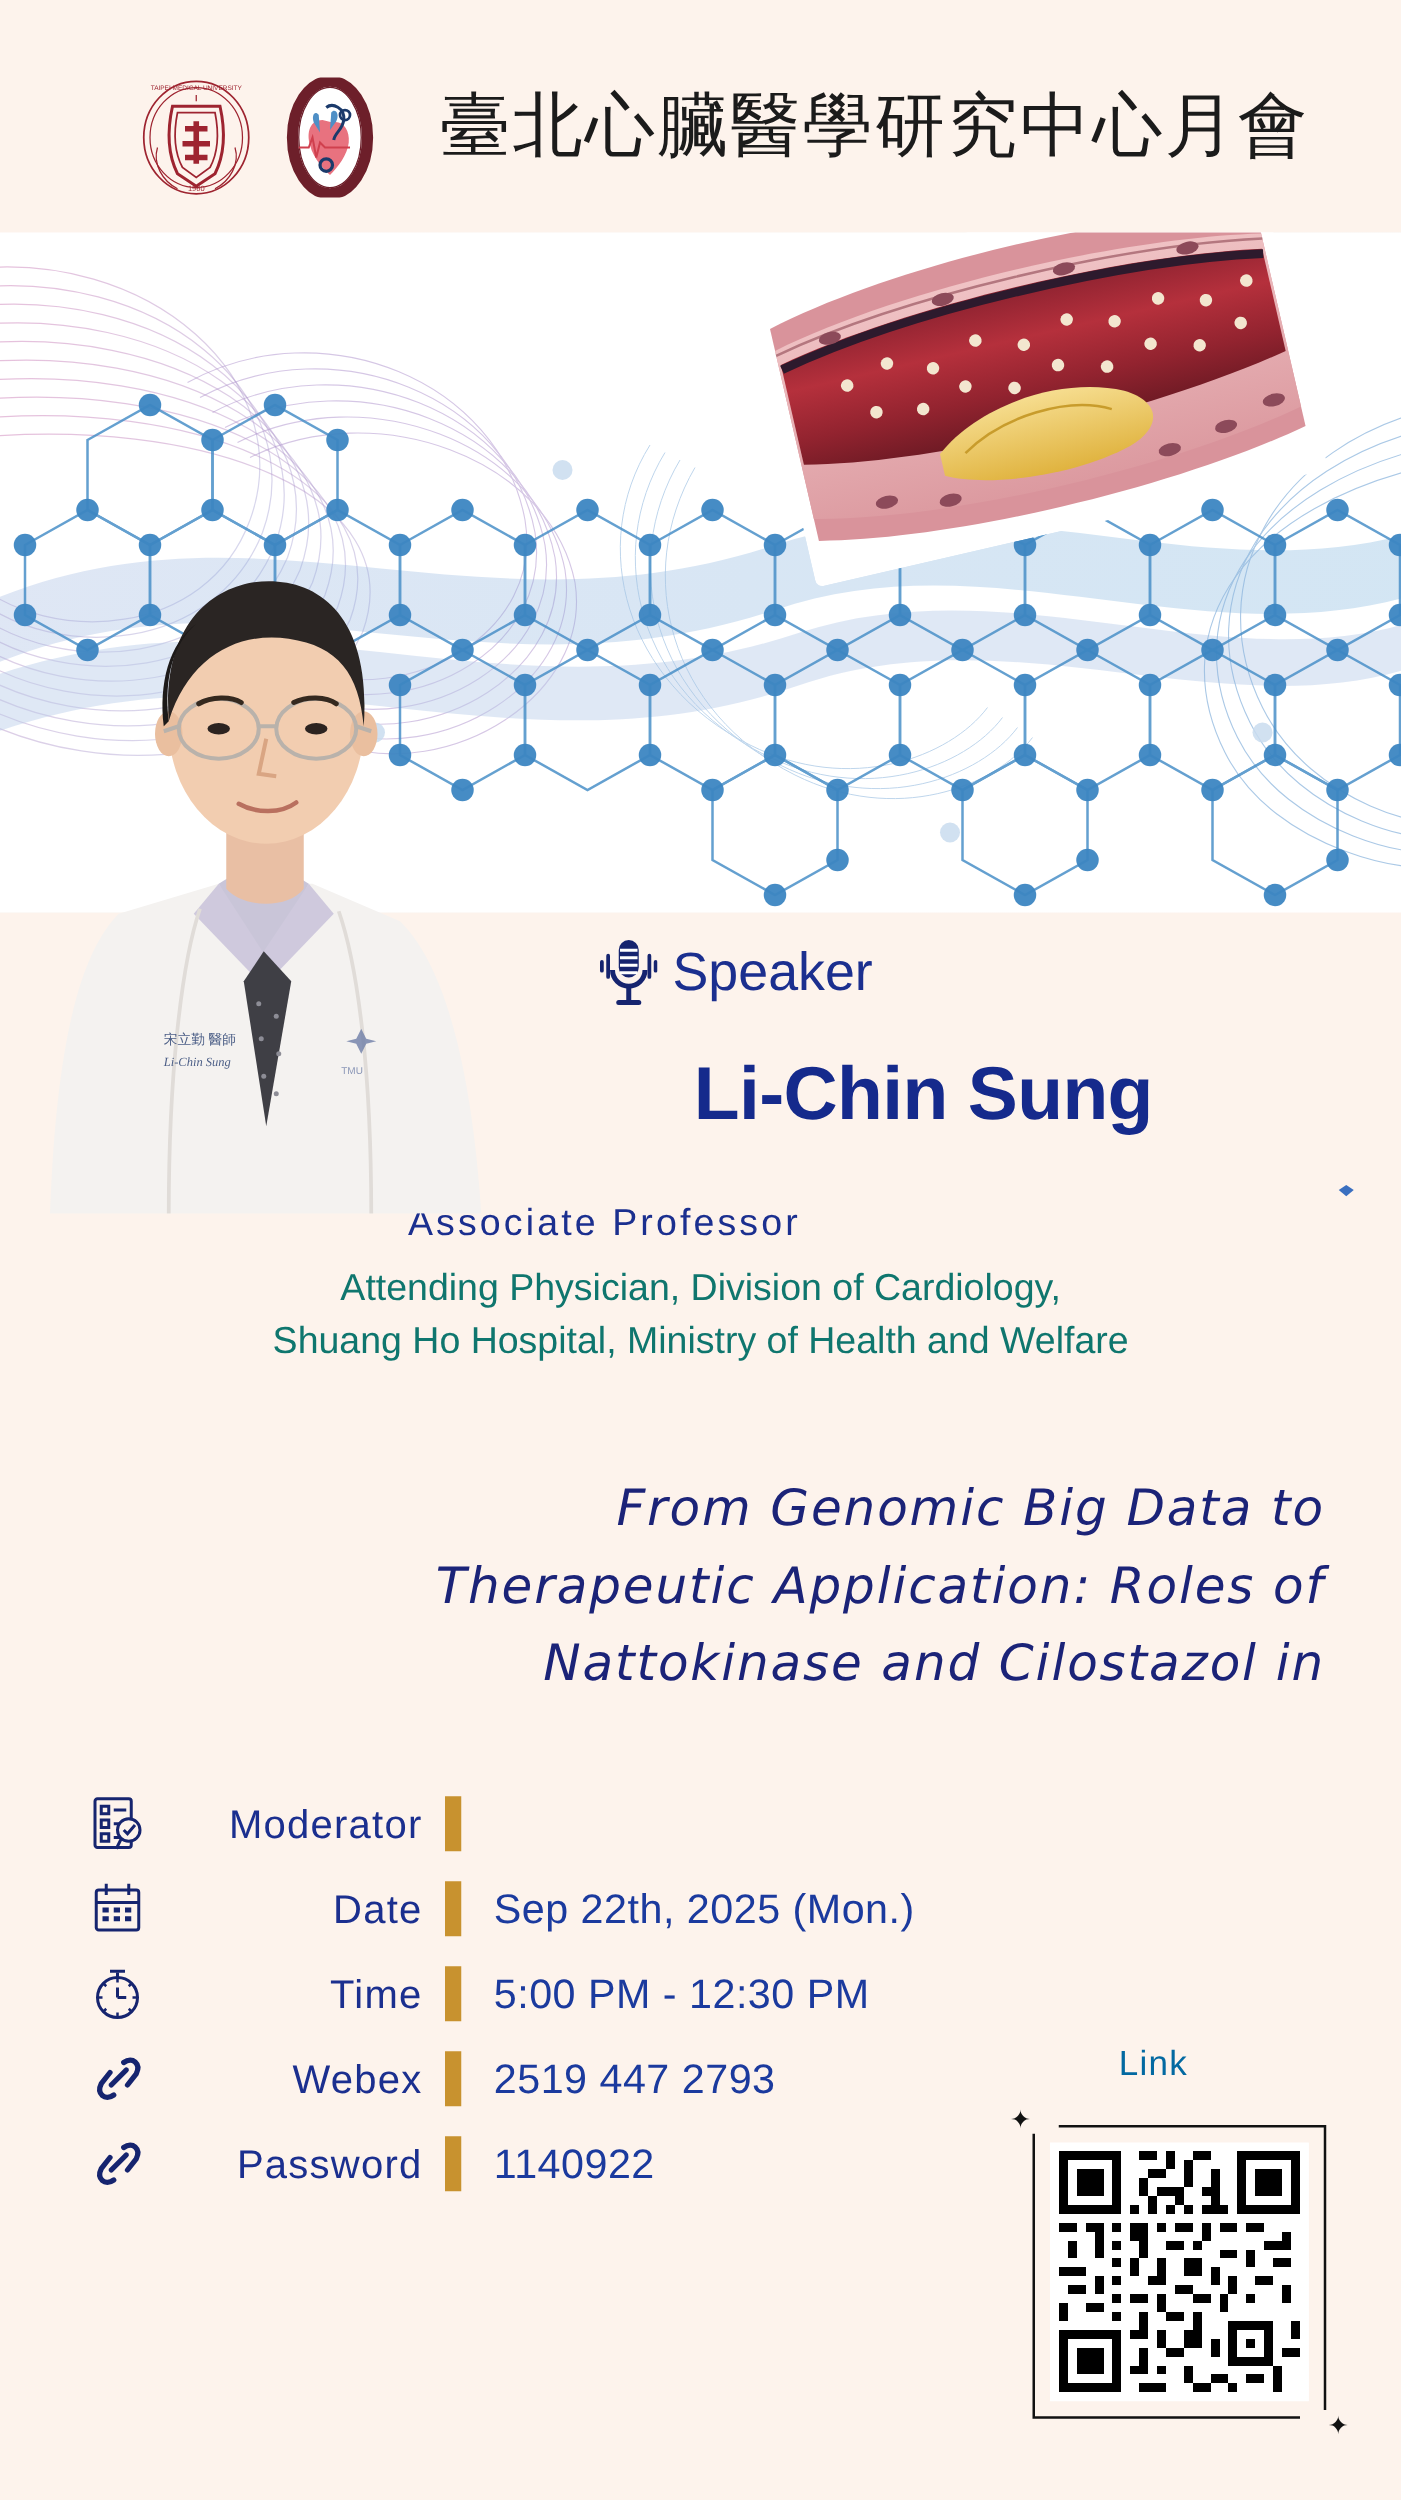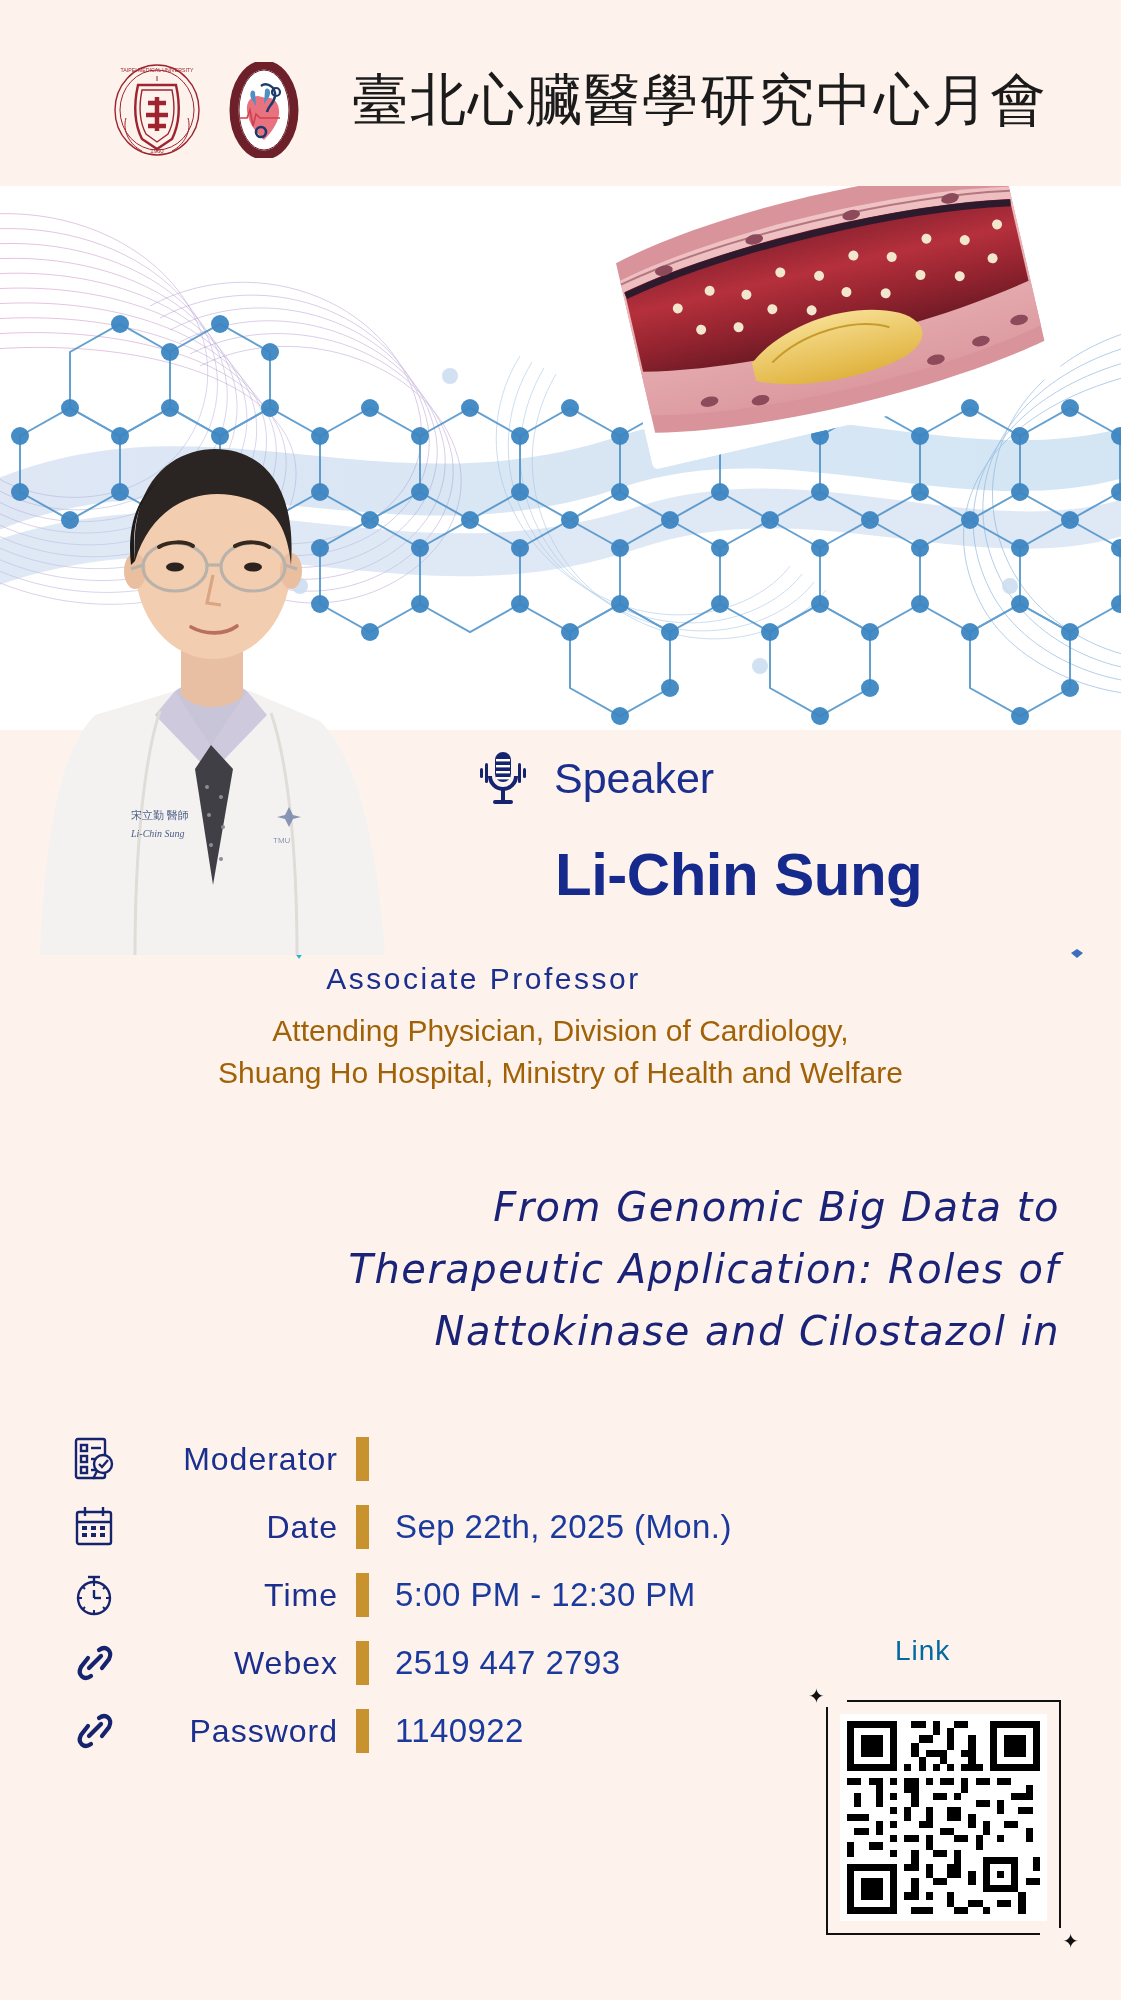--- a/index.html
+++ b/index.html
@@ -49,29 +49,29 @@
   .vessel{
     position:absolute;left:620px;top:-10px;width:420px;height:250px;
     transform:rotate(-13deg);
     border-radius:6px;
     overflow:hidden;
     box-shadow:0 0 0 0 rgba(0,0,0,0);
   }
 
   
   .portrait{
-    position:absolute;left:35px;top:415px;width:360px;height:540px;
+    position:absolute;left:35px;top:431px;width:360px;height:540px;
     overflow:hidden;
     z-index:5;
   }
 
   
   .speaker-row{
     position:absolute;left:480px;top:750px;
-    display:flex;align-items:center;gap:28px;
+    display:flex;align-items:center;gap:12px;
   }
   .mic-icon{width:46px;height:56px;}
   .speaker-label{
     font-size:43px;color:#1b2f8f;font-weight:400;
     font-family:"Liberation Sans", sans-serif;
   }
   .speaker-name{
     position:absolute;left:555px;top:840px;
     font-size:60px;font-weight:bold;color:#152a8c;
     letter-spacing:-0.5px;
@@ -80,21 +80,21 @@
   .divider{
     position:absolute;left:290px;top:946px;width:795px;height:12px;
   }
   .speaker-rank{
     position:absolute;left:0;top:962px;width:967px;text-align:center;
     font-size:30px;letter-spacing:2.5px;color:#1b2f8f;
     font-family:"Liberation Sans", sans-serif;
   }
   .affil{
     position:absolute;left:0;top:1010px;width:1121px;text-align:center;
-    font-size:30px;line-height:42px;color:#a16207;
+    font-size:30px;line-height:42px;color:#0f766e;
     font-family:"Liberation Sans", sans-serif;
   }
 
   
   .lecture{
     position:absolute;left:60px;top:1140px;width:1000px;text-align:right;
     font-size:40px;line-height:62px;color:#1b2378;
     letter-spacing:1.5px;
     font-family:"DejaVu Sans", sans-serif;
     font-style:italic;

